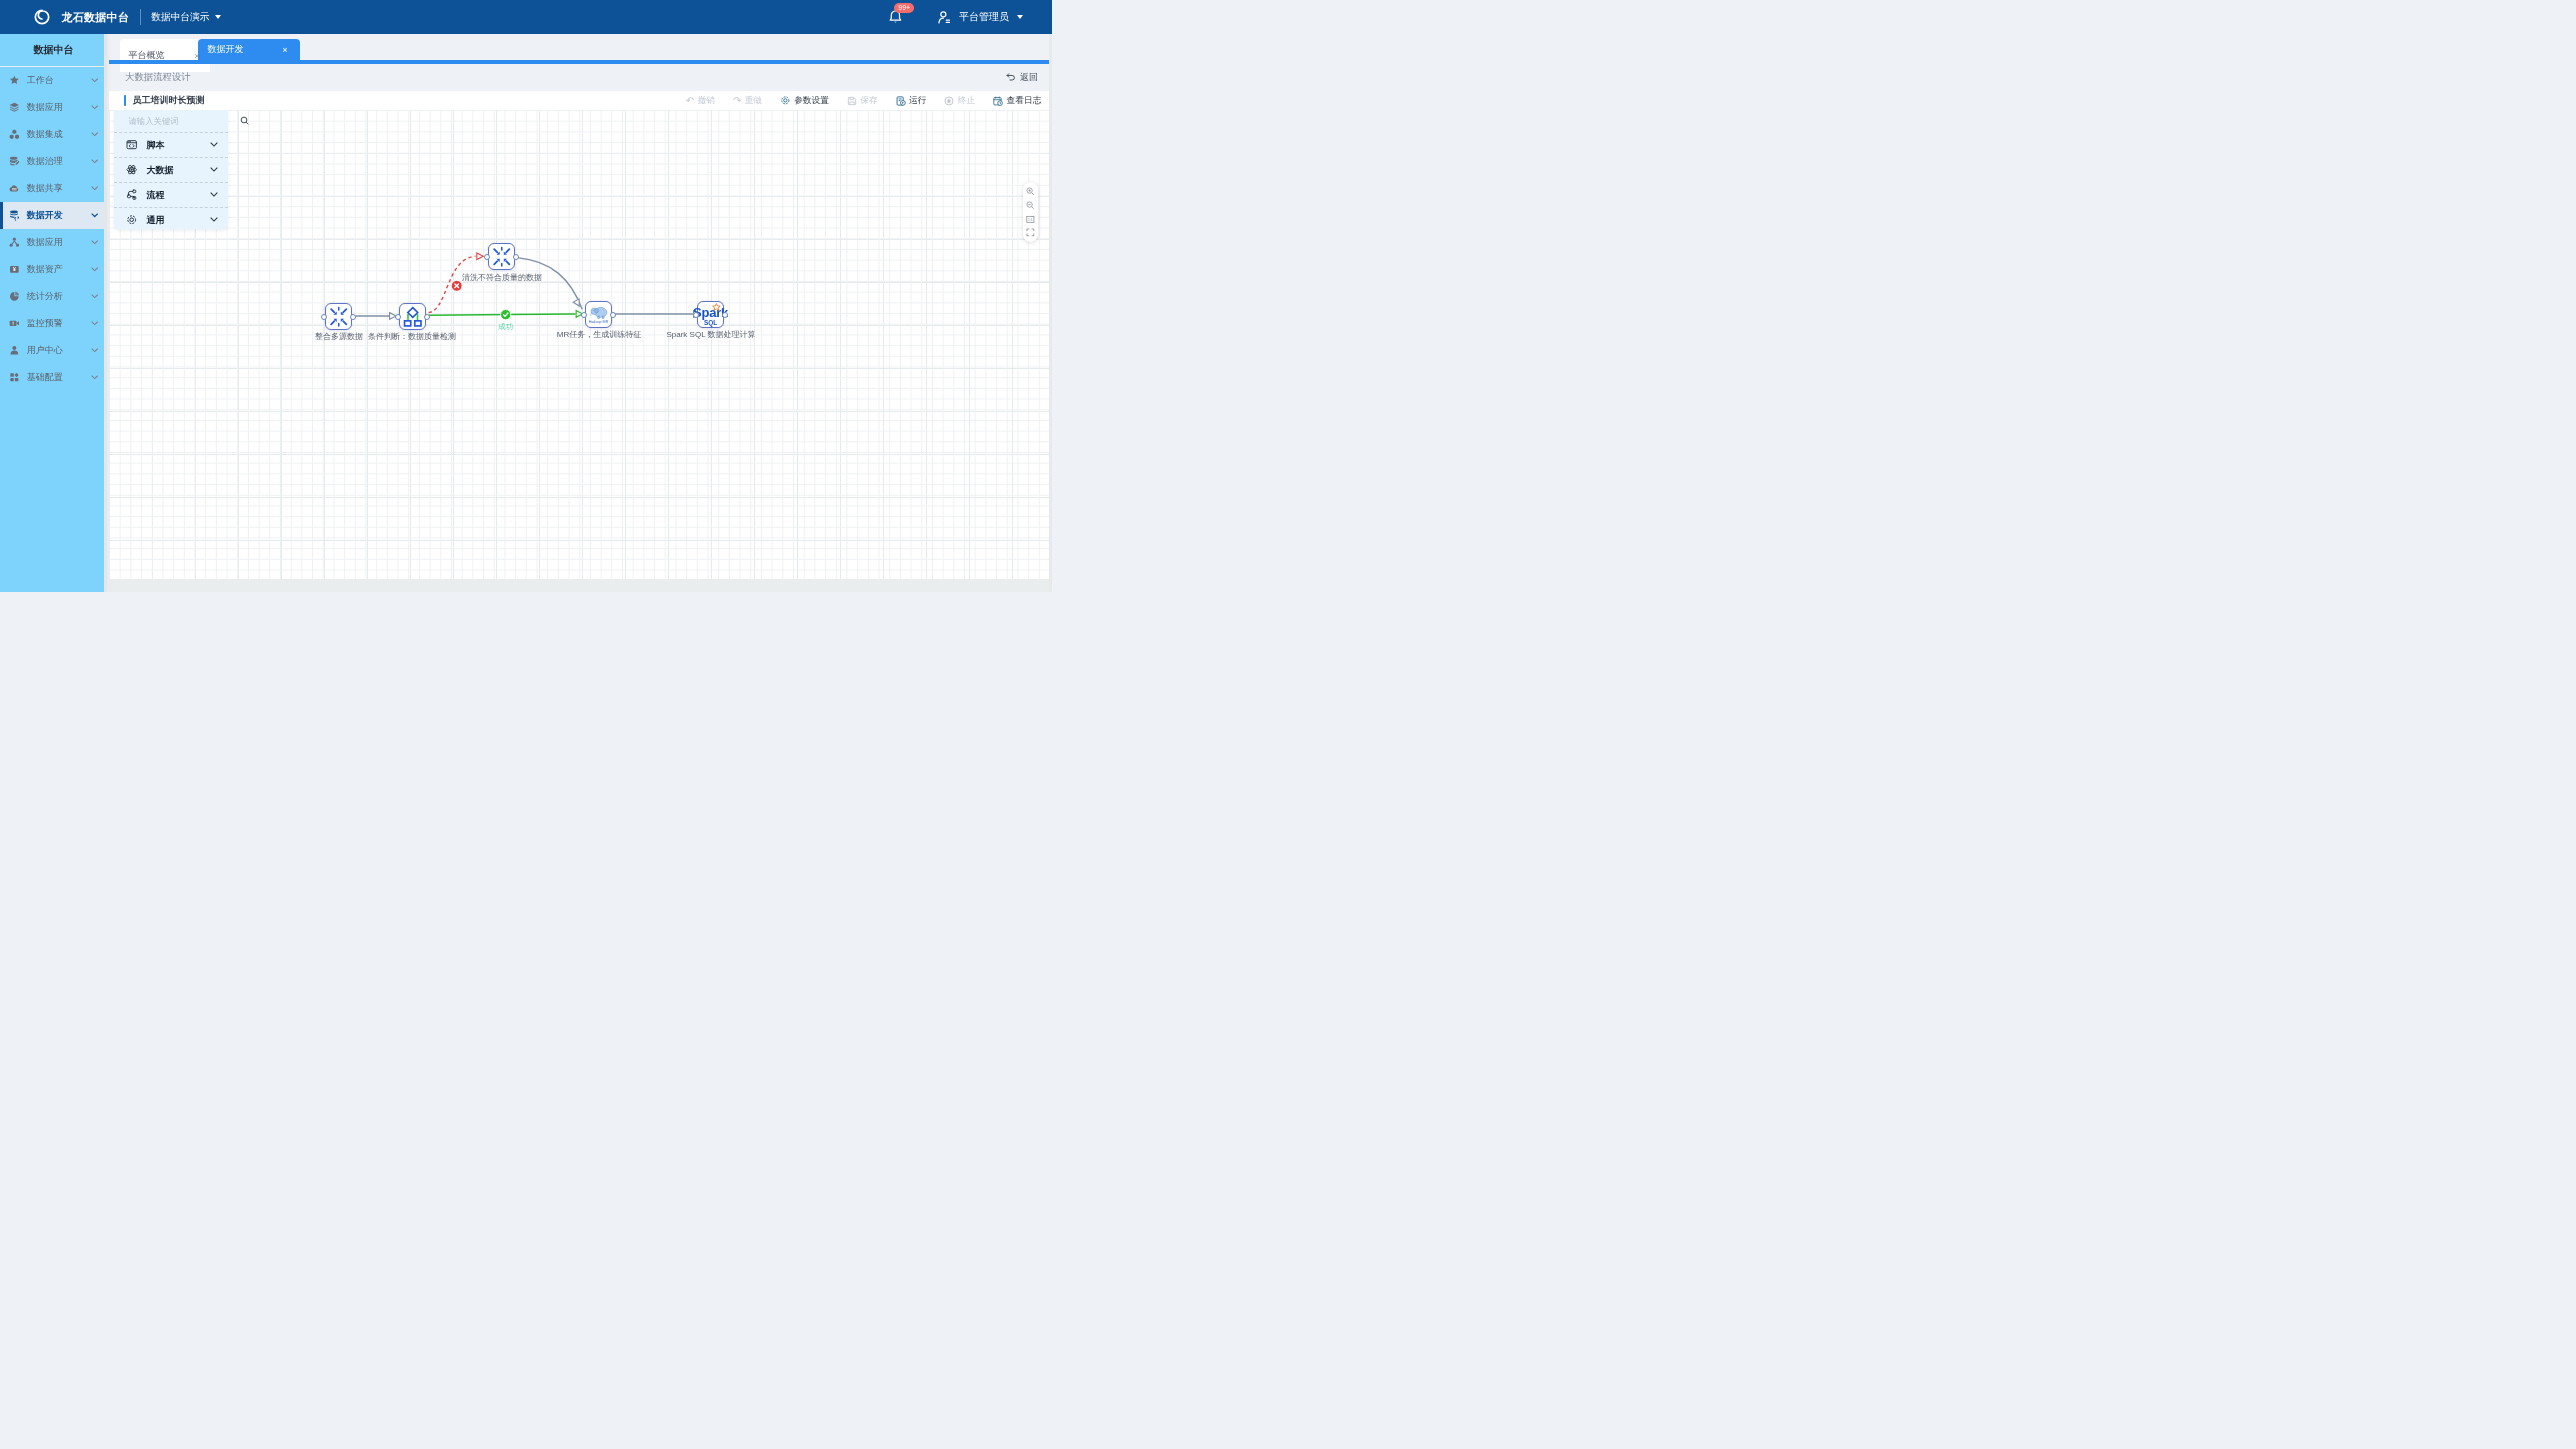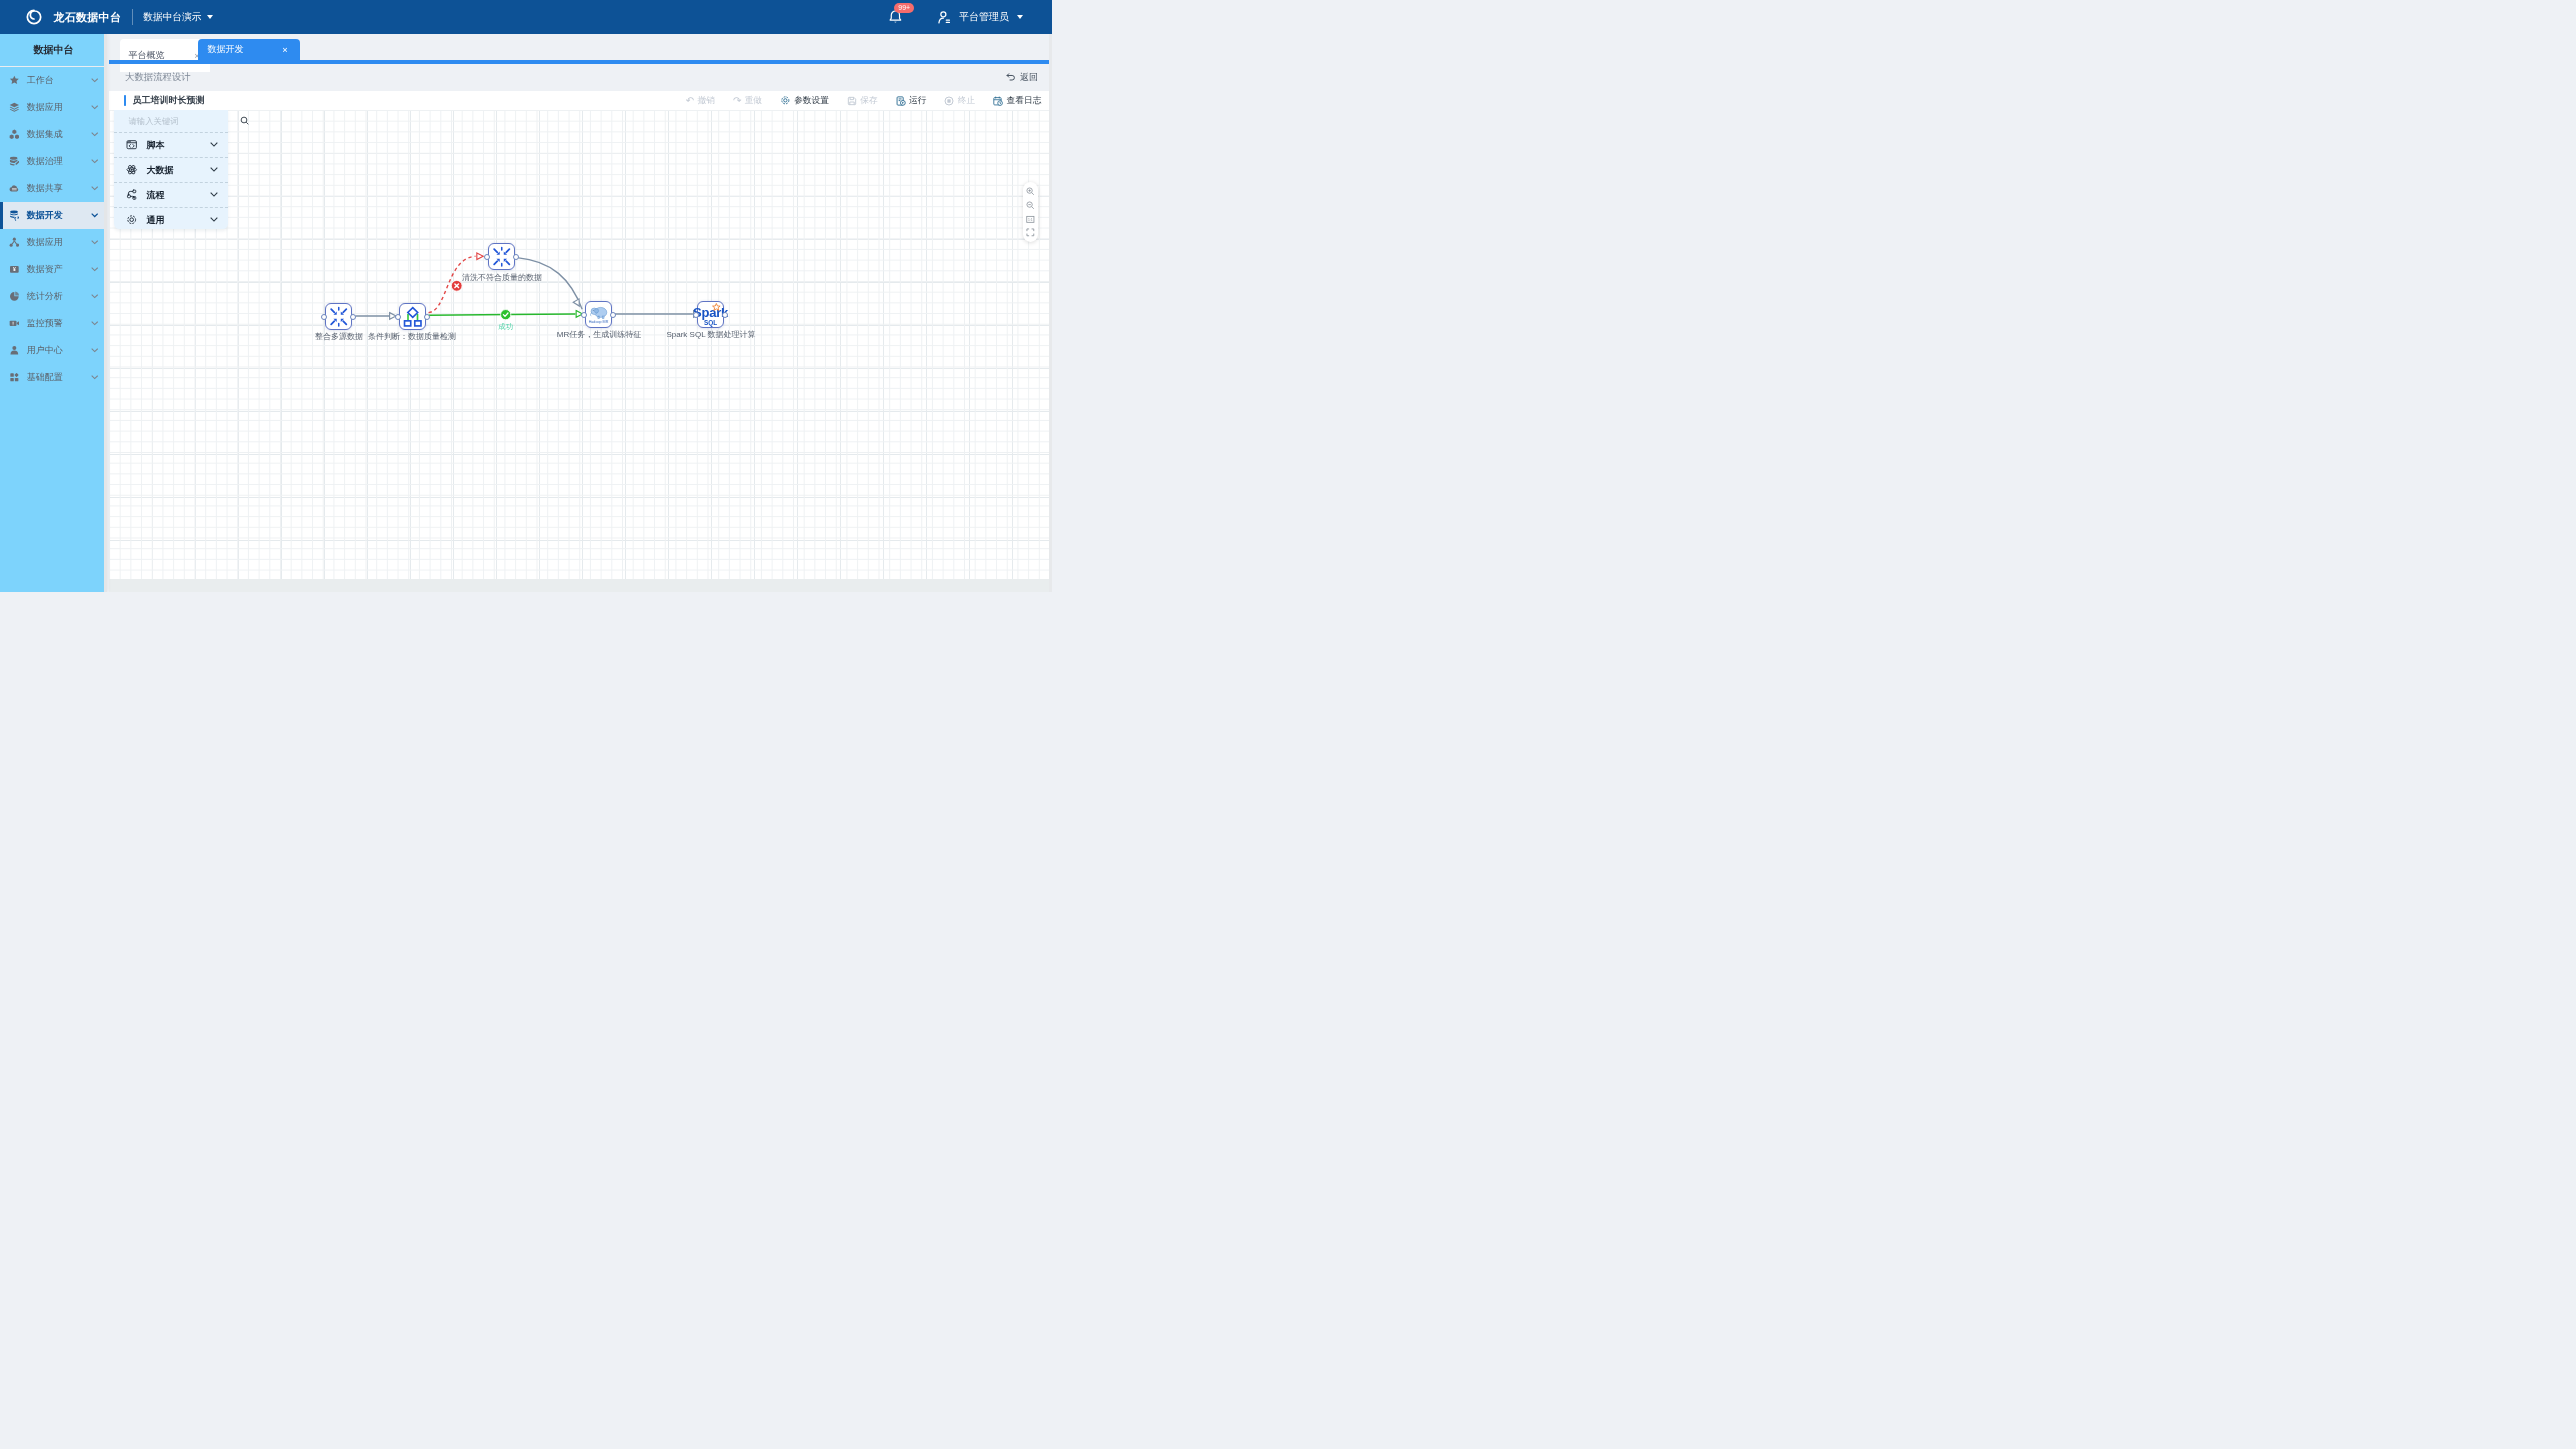--- a/index.html
+++ b/index.html
@@ -3,21 +3,21 @@
 <meta charset="utf-8">
 <style>
   html,body{margin:0;padding:0;}
   body{width:1052px;height:592px;position:relative;overflow:hidden;
        font-family:"Liberation Sans","DejaVu Sans",sans-serif;background:#eef1f5;
        -webkit-font-smoothing:antialiased;}
   svg{display:block;}
   
   .navbar{position:absolute;left:0;top:0;right:0;height:34px;background:#0d5296;
           display:flex;align-items:center;color:#fff;z-index:30;}
-  .nav-left{display:flex;align-items:center;padding-left:24px;}
+  .nav-left{display:flex;align-items:center;padding-left:24px;margin-left:8px;}
   .logo{width:20px;height:20px;margin-right:9.4px;}
   .brand{font-size:11px;font-weight:600;letter-spacing:0.3px;}
   .nav-div{width:0.7px;height:16px;background:rgba(255,255,255,.35);margin:0 10.7px;}
   .workspace{display:flex;align-items:center;font-size:9.7px;cursor:pointer;}
   .caret{width:0;height:0;border-left:3.4px solid transparent;border-right:3.4px solid transparent;
          border-top:4px solid #fff;margin-left:5.4px;}
   .nav-right{margin-left:auto;display:flex;padding-right:29px;}
   .bell-wrap{position:relative;margin-right:35px;cursor:pointer;}
   .badge{position:absolute;top:-6px;left:6.7px;background:#f56c6c;color:#fff;font-size:7px;
          padding:1px 4px;border-radius:6px;line-height:1.2;}

